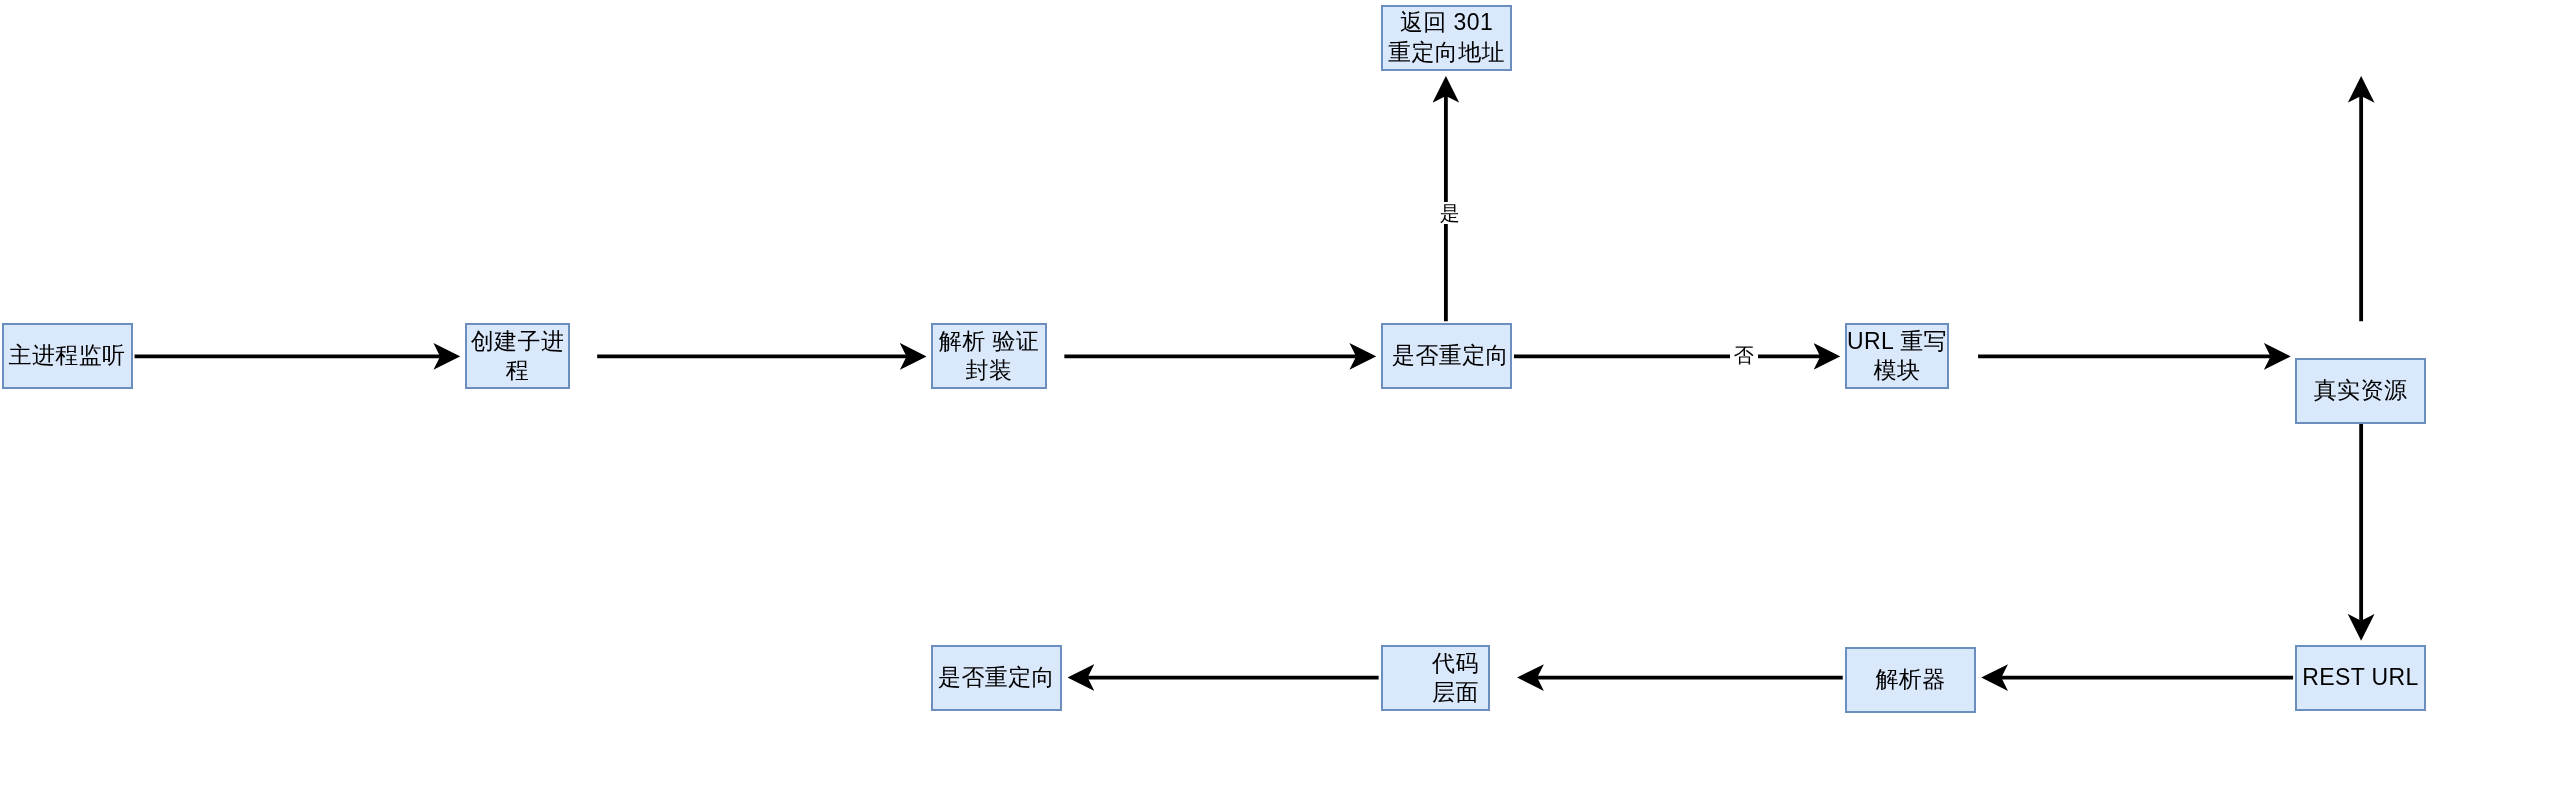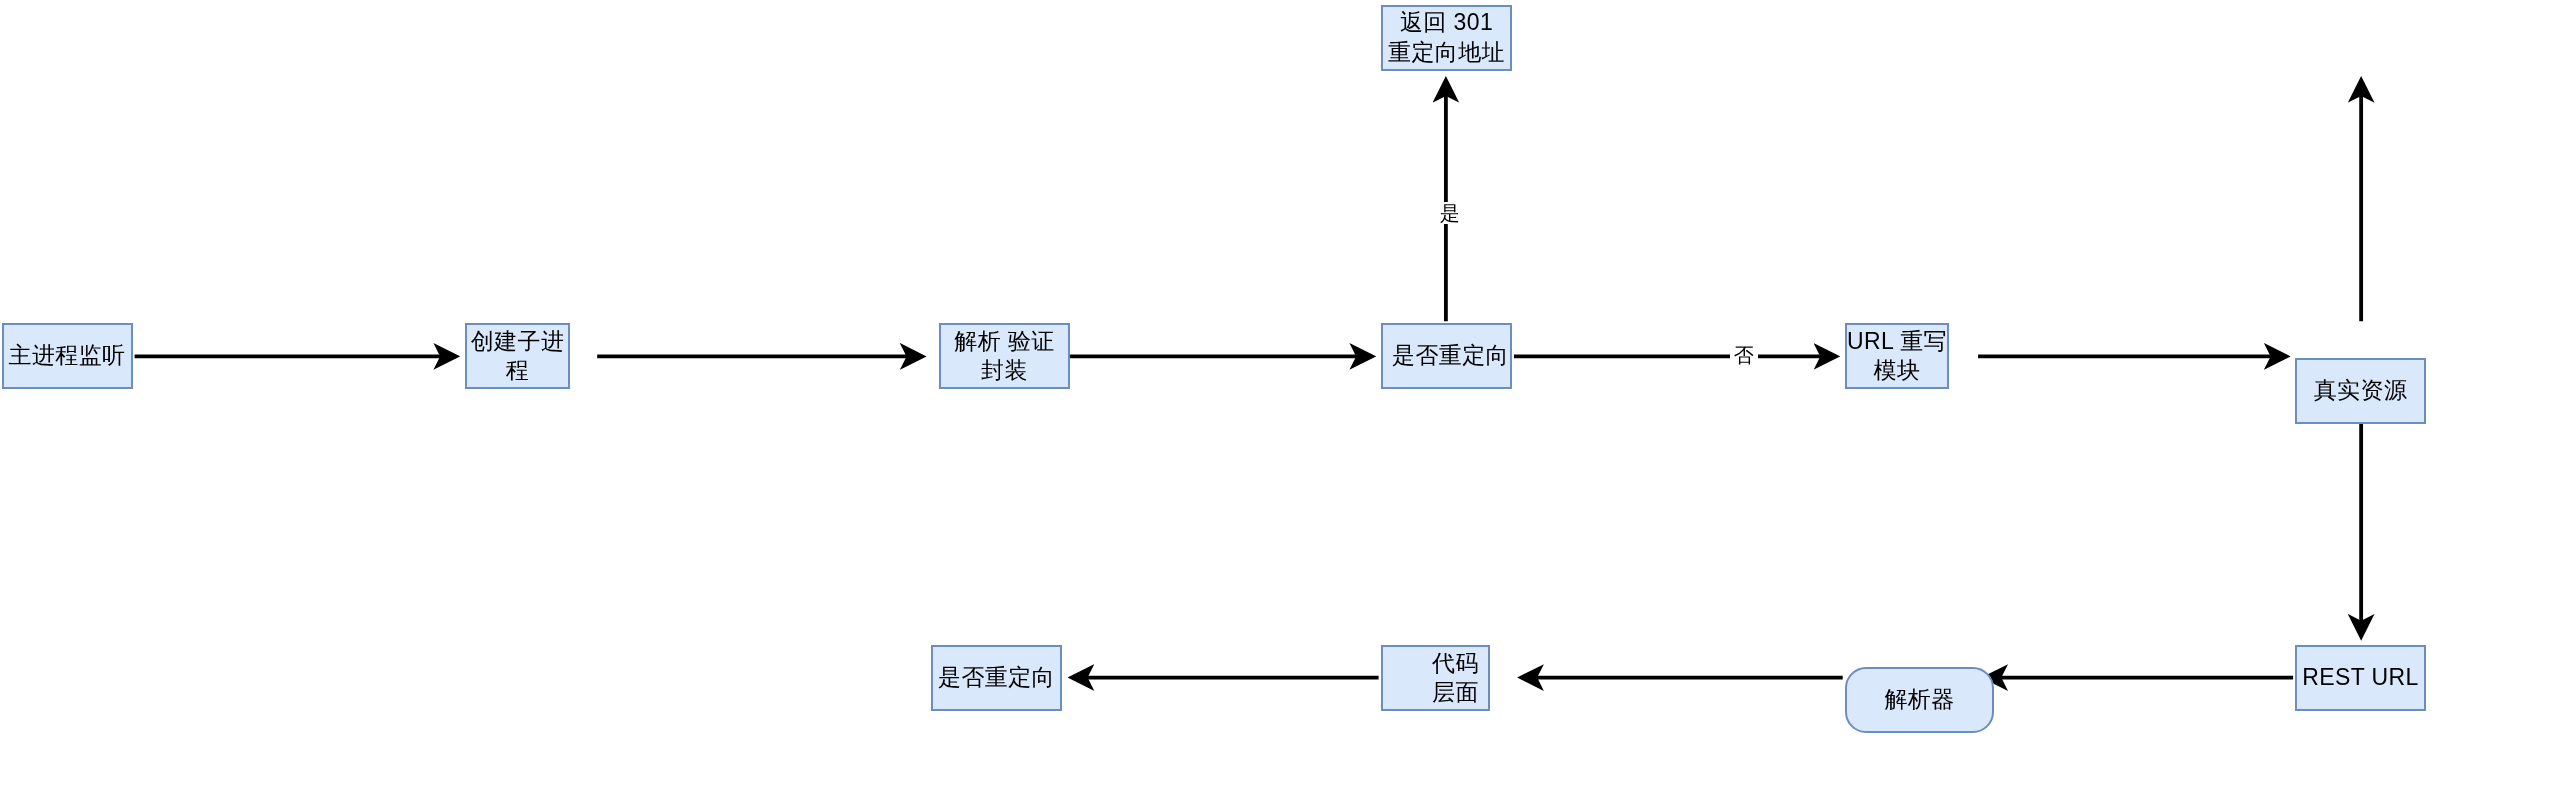--- a/index.html
+++ b/index.html
@@ -106,35 +106,35 @@
     </g>
     <g>
       <line class="edge-line" x1="1803" y1="886" x2="1402" y2="886" marker-end="url(#arrow)"></line>
     </g>
   </svg>
 
   <div class="node" style="left:1.5px;   top:323px; width:131px; height:66px;">主进程监听</div>
 
   <div class="node" style="left:465px; top:323px; width:105px; height:66px;">创建子进程</div>
 
-  <div class="node" style="left:931px; top:323px; width:131px; height:66px;margin-left:8px;">解析 验证 封装</div>
+  <div class="node" style="left:931px; top:323px; width:116px; height:66px;">解析 验证 封装</div>
 
   <div class="node" style="left:1381px; top:323px; width:131px; height:66px;padding-left:8px;">是否重定向</div>
 
   <div class="node" style="left:1381px; top:4.6px; width:131px; height:66px;">返回 301
 重定向地址</div>
 
   <div class="node" style="left:1845px; top:323px; width:104px; height:66px;">URL 重写模块</div>
 
   <div class="node" style="left:2295px; top:323px; width:131px; height:66px;margin-top:35px;">真实资源</div>
 
 
   <div class="node" style="left:2295px; top:645px; width:131px; height:66px;">REST URL</div>
 
-  <div class="node" style="left:1845px; top:667px; width:149px; height:66px;border-radius:21px;">解析器</div>
+  <div class="node" style="left:1845px; top:647px; width:131px; height:66px;">解析器</div>
 
   <div class="node" style="left:1381px; top:645px; width:109px; height:66px;padding-left:40px;">代码层面</div>
 
   <div class="node" style="left:931px; top:645px; width:131px; height:66px;">是否重定向</div>
 
   <div class="edge-label" style="left:1436px; top:202px;">是</div>
 
   <div class="edge-label" style="left:1730px; top:344px;">否</div>
 
 </div>

